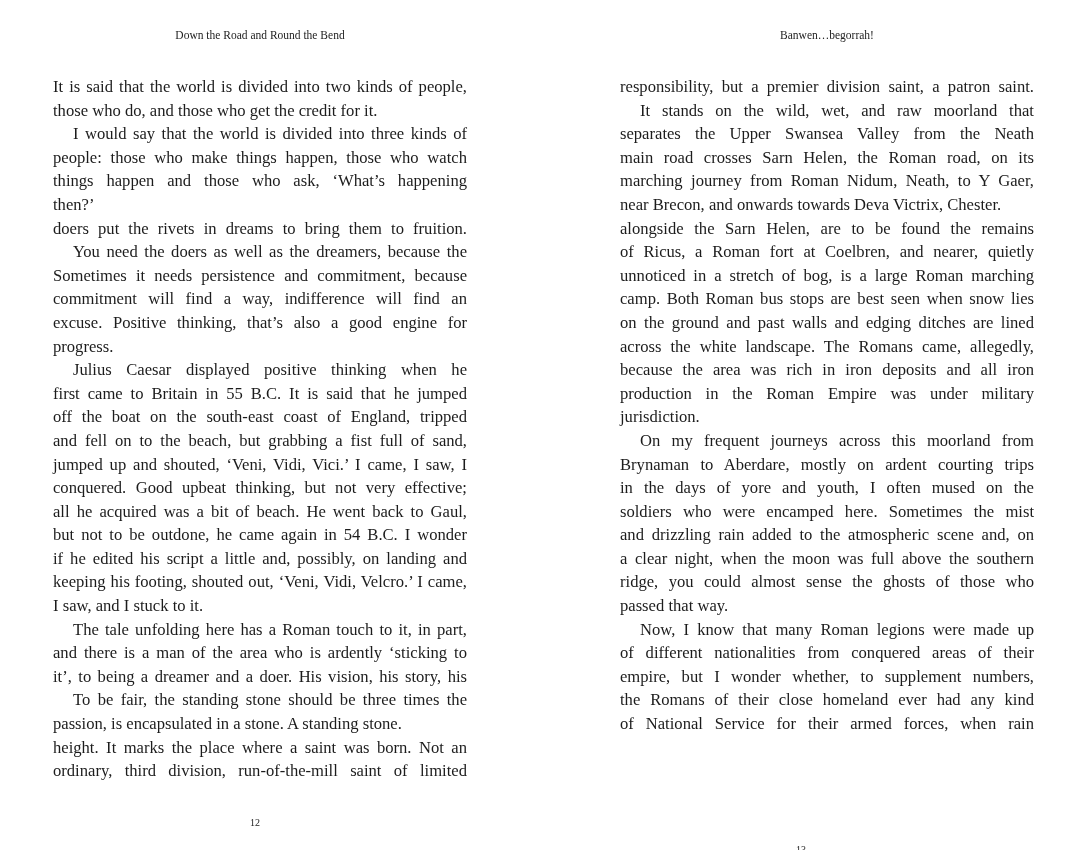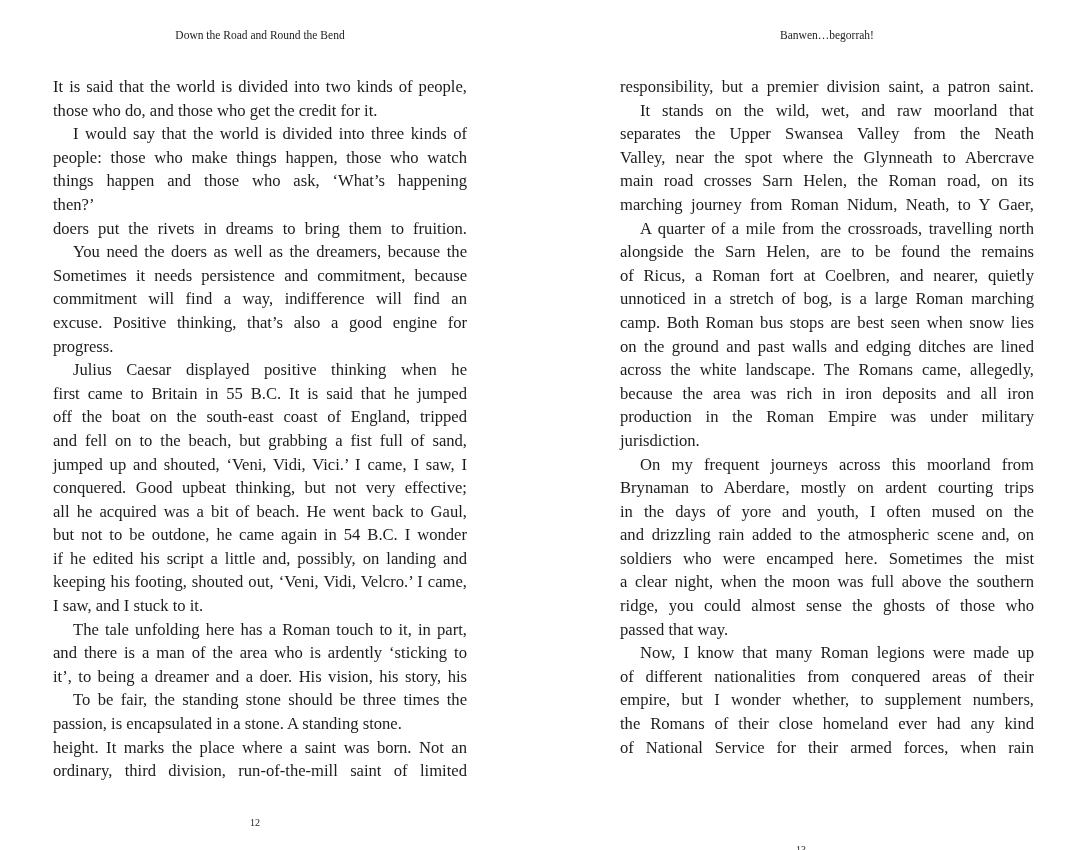--- a/index.html
+++ b/index.html
@@ -62,38 +62,37 @@
     </div>
   <div class="folio">12</div>
 </div>
 
 <div class="page right">
   <div class="running-head">Banwen…begorrah!</div>
   <div class="body-text">
       <span class="line">responsibility, but a premier division saint, a patron saint.</span>
       <span class="line indent">It stands on the wild, wet, and raw moorland that</span>
       <span class="line">separates the Upper Swansea Valley from the Neath</span>
-      <span class="line">Valley, near the spot where the Glynneath to Abercrave</span>
       <span class="line">main road crosses Sarn Helen, the Roman road, on its</span>
       <span class="line">marching journey from Roman Nidum, Neath, to Y Gaer,</span>
-      <span class="line indent">A quarter of a mile from the crossroads, travelling north</span>
+      <span class="line last">near Brecon, and onwards towards Deva Victrix, Chester.</span>
       <span class="line">alongside the Sarn Helen, are to be found the remains</span>
       <span class="line">of Ricus, a Roman fort at Coelbren, and nearer, quietly</span>
       <span class="line">unnoticed in a stretch of bog, is a large Roman marching</span>
       <span class="line">camp. Both Roman bus stops are best seen when snow lies</span>
       <span class="line">on the ground and past walls and edging ditches are lined</span>
       <span class="line">across the white landscape. The Romans came, allegedly,</span>
       <span class="line">because the area was rich in iron deposits and all iron</span>
       <span class="line">production in the Roman Empire was under military</span>
       <span class="line last">jurisdiction.</span>
       <span class="line indent">On my frequent journeys across this moorland from</span>
       <span class="line">Brynaman to Aberdare, mostly on ardent courting trips</span>
       <span class="line">in the days of yore and youth, I often mused on the</span>
+      <span class="line">soldiers who were encamped here. Sometimes the mist</span>
       <span class="line">and drizzling rain added to the atmospheric scene and, on</span>
-      <span class="line">soldiers who were encamped here. Sometimes the mist</span>
       <span class="line">a clear night, when the moon was full above the southern</span>
       <span class="line">ridge, you could almost sense the ghosts of those who</span>
       <span class="line last">passed that way.</span>
       <span class="line indent">Now, I know that many Roman legions were made up</span>
       <span class="line">of different nationalities from conquered areas of their</span>
       <span class="line">empire, but I wonder whether, to supplement numbers,</span>
       <span class="line">the Romans of their close homeland ever had any kind</span>
       <span class="line">of National Service for their armed forces, when rain</span>
     </div>
   <div class="folio">13</div>

